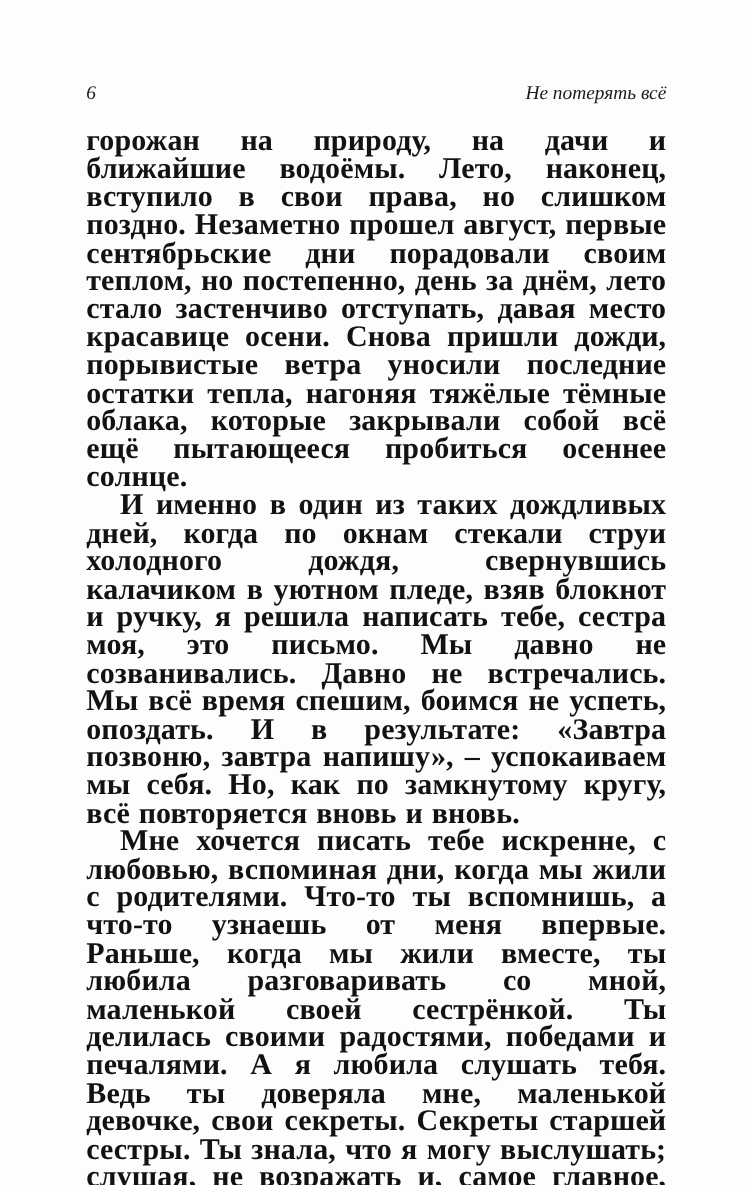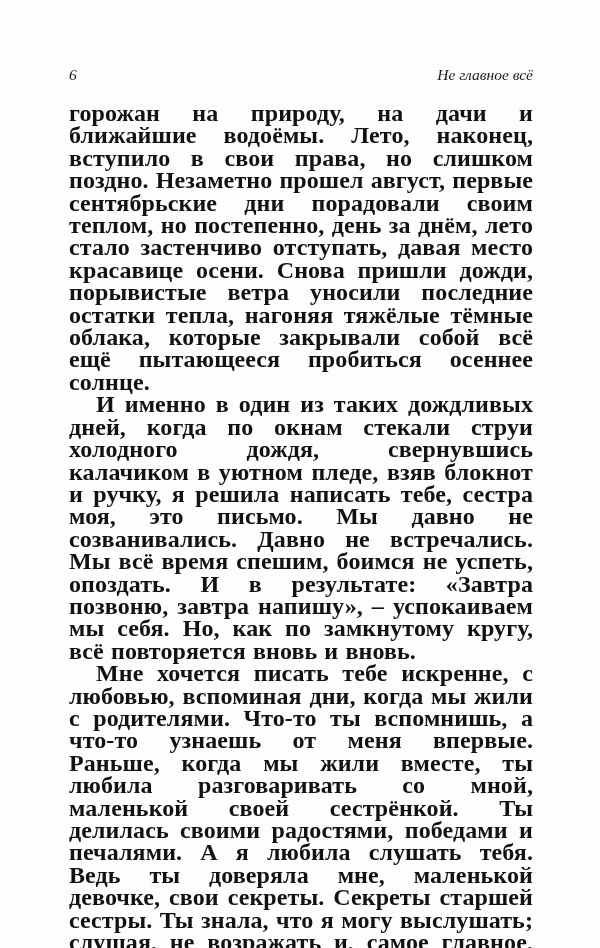--- a/index.html
+++ b/index.html
@@ -57,21 +57,21 @@
   }
 </style>
 </head>
 <body>
 
 <div class="book-page">
   <div class="page-inner">
 
     <div class="running-head">
       <span class="page-num">6</span>
-      <span class="run-title">Не главное всё</span>
+      <span class="run-title">Не потерять всё</span>
     </div>
 
     <div class="body-text">
       <p>горожан на природу, на дачи и ближайшие водоёмы. Лето, наконец, вступило в свои права, но слишком поздно. Незаметно прошел август,  первые сентябрьские дни порадовали своим теплом, но постепенно, день за днём, лето стало застенчиво отступать, давая место красавице осени. Снова пришли дожди, порывистые ветра уносили последние остатки тепла, нагоняя тяжёлые тёмные облака, которые закрывали собой всё ещё пытающееся пробиться осеннее солнце.</p>
       <p class="indent">И именно в один из таких дождливых дней, когда по окнам стекали струи холодного дождя, свернувшись калачиком в уютном пледе, взяв блокнот и ручку, я решила написать тебе, сестра моя, это письмо. Мы давно не созванивались. Давно не встречались. Мы всё время спешим, боимся не успеть, опоздать. И в результате: «Завтра позвоню, завтра напишу», – успокаиваем мы себя. Но, как по замкнутому кругу, всё повторяется вновь и вновь.</p>
       <p class="indent">Мне хочется писать тебе искренне, с любовью, вспоминая дни, когда мы жили с родителями. Что-то ты вспомнишь, а что-то узнаешь от меня впервые. Раньше, когда мы жили вместе, ты любила разговаривать со мной, маленькой своей сестрёнкой. Ты делилась своими радостями, победами и печалями. А я любила слушать тебя. Ведь ты доверяла мне, маленькой девочке, свои секреты. Секреты старшей сестры. Ты знала, что я могу выслушать; слушая, не возражать и, самое главное, понять тебя. Ты научила меня быть искренней. Именно поэтому, держа сейчас ручку и этот блокнот, буду искренне писать тебе, моя любимая сестра.</p>
     </div>
 
   </div>
 </div>

